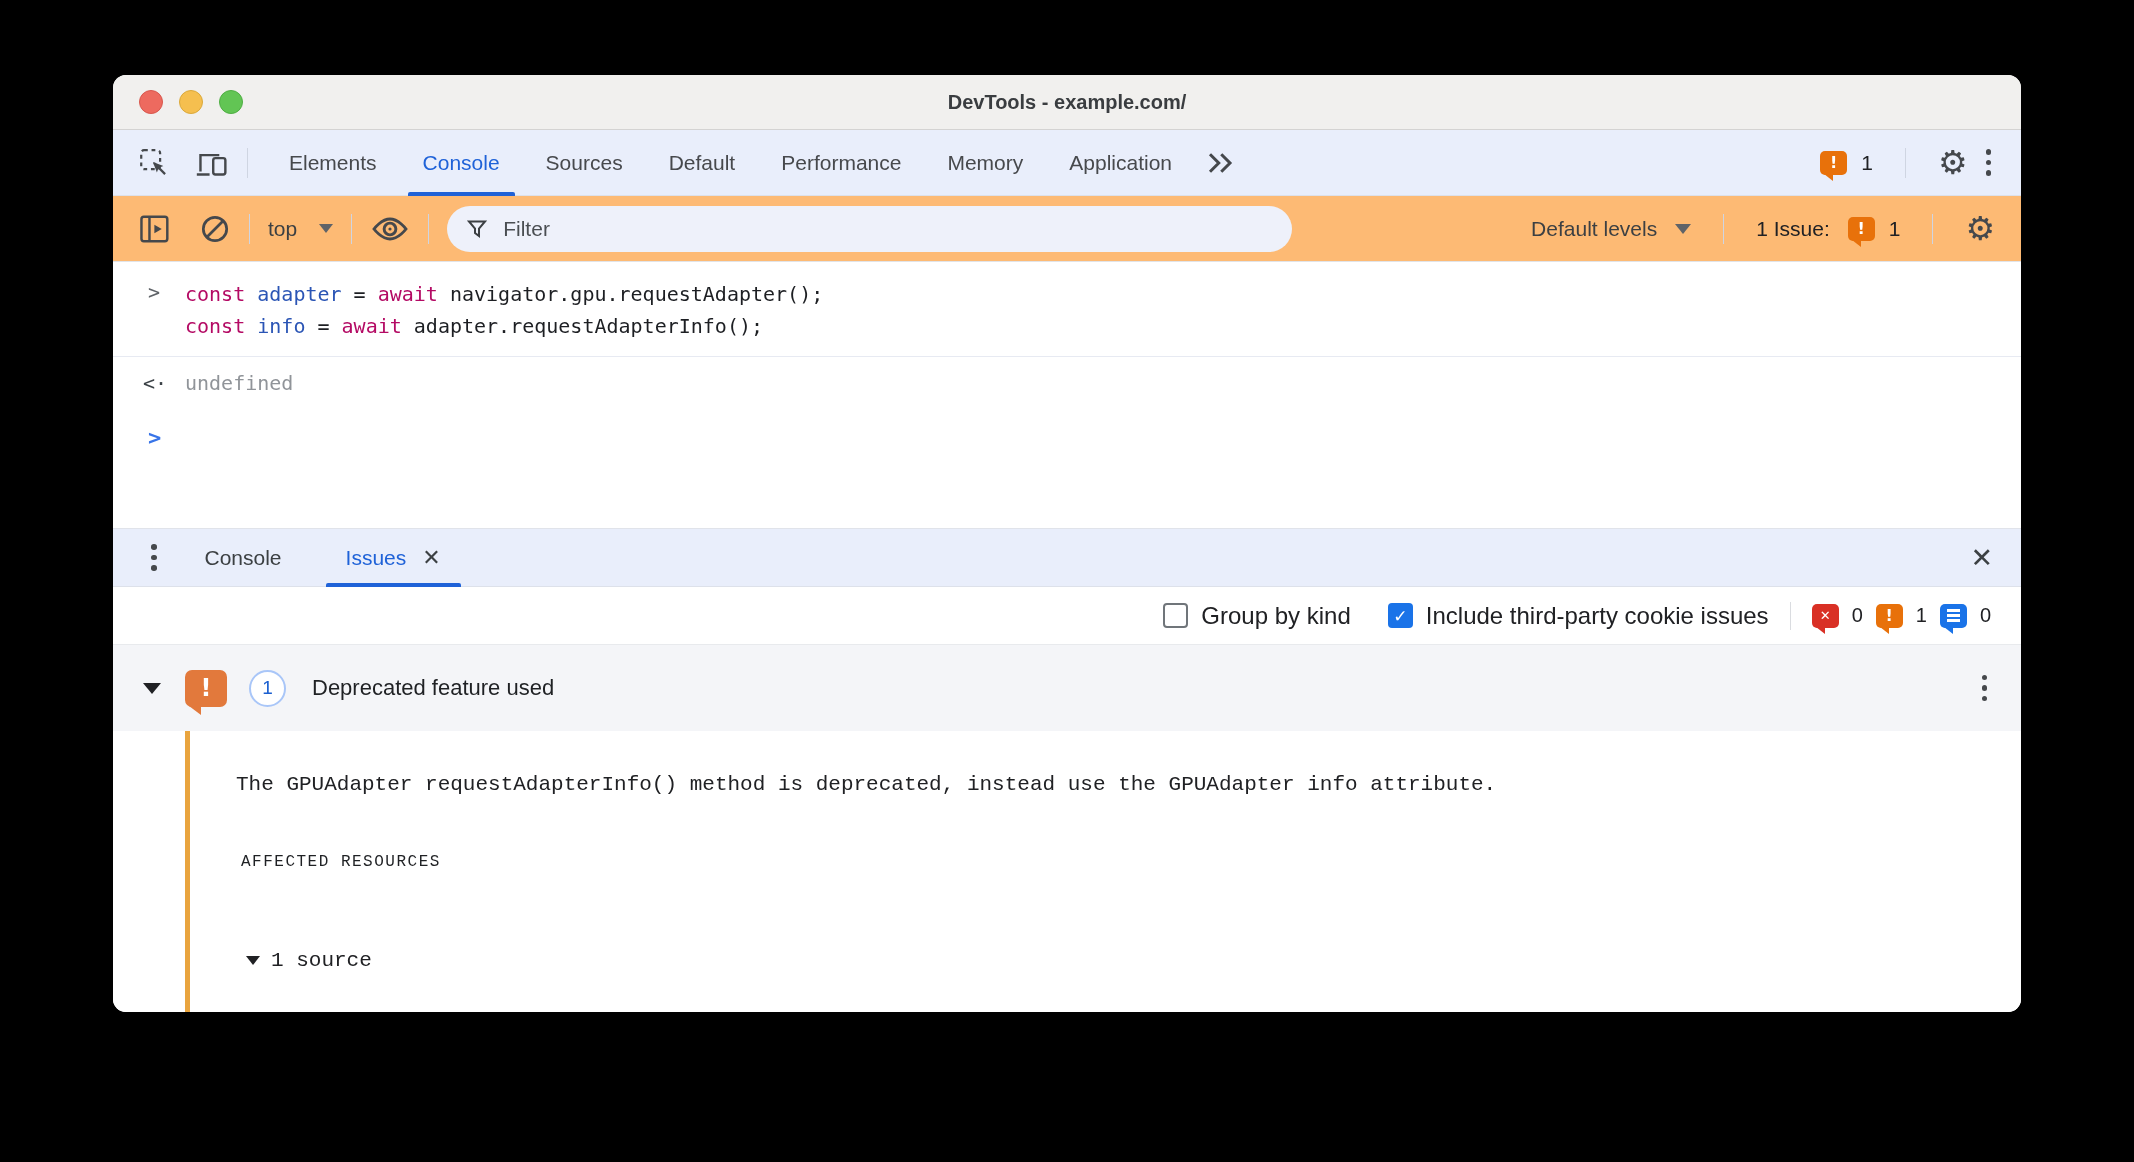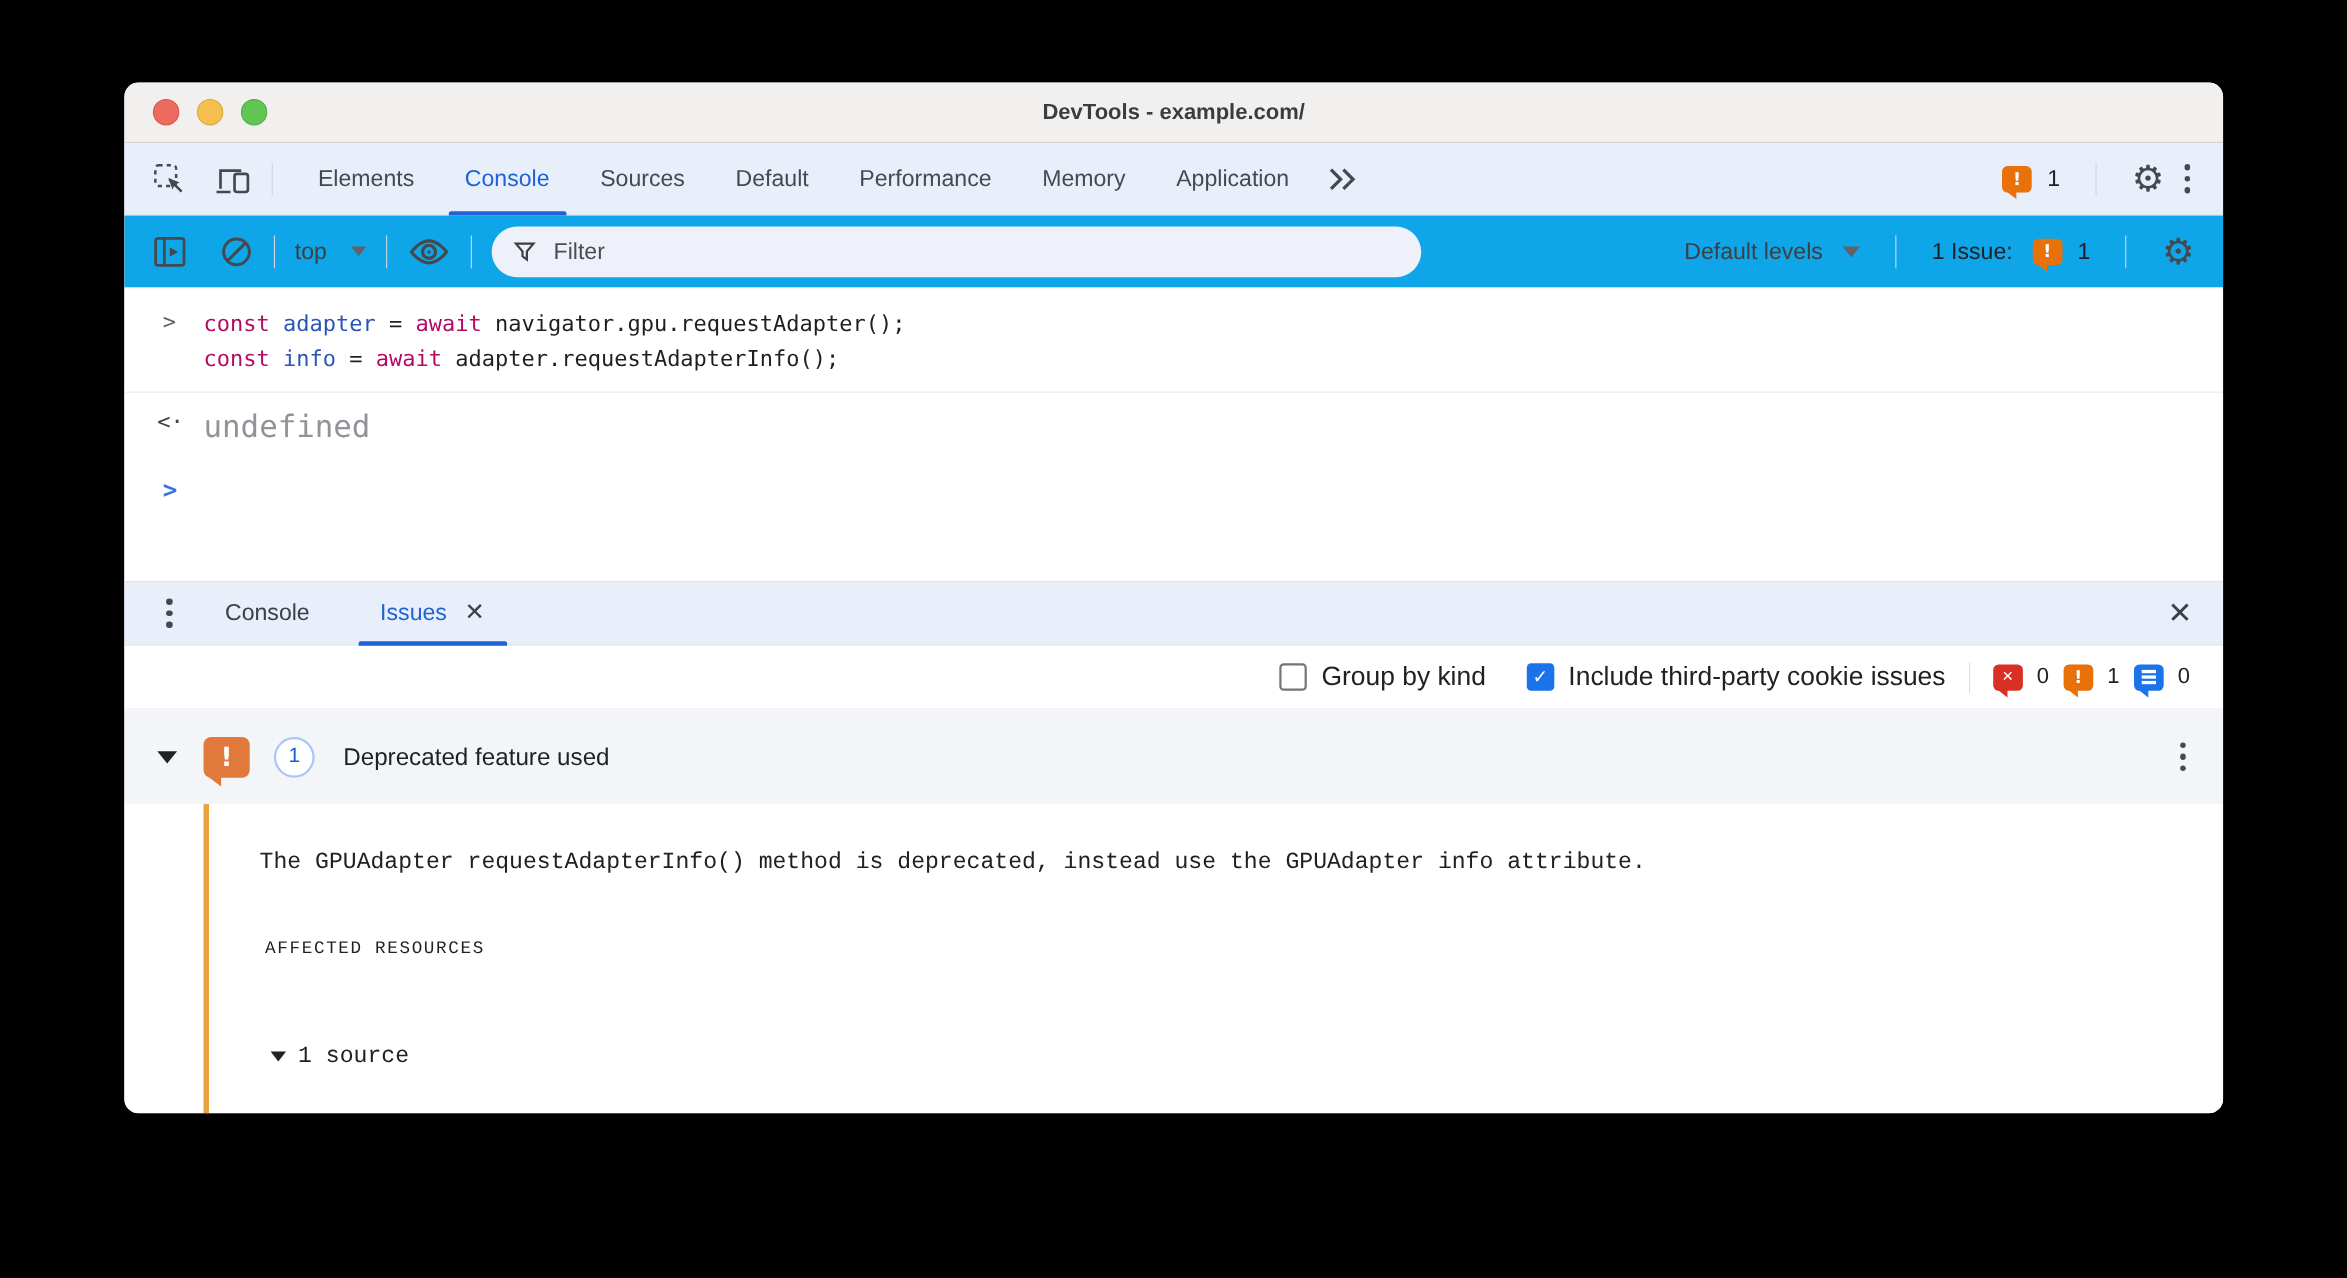--- a/index.html
+++ b/index.html
@@ -57,21 +57,21 @@
   .badge-count { font-size:21px; color:#202124; }
 
   .gear { font-family:"DejaVu Sans", sans-serif; font-size:33px; color:#45484c; line-height:1; }
   .kebab { display:flex; flex-direction:column; gap:5px; padding:4px; }
   .kebab i { width:5.5px; height:5.5px; border-radius:50%; background:#45484c; }
 
   .caret { width:0; height:0; border-left:8px solid transparent; border-right:8px solid transparent;
            border-top:10px solid #5f6368; display:inline-block; }
 
   
-  .ctoolbar { height:66px; flex:0 0 66px; background:#0ea5e9; border-bottom:1px solid #e2e4e8;
+  .ctoolbar { height:66px; flex:0 0 66px; background:#fdba74; border-bottom:1px solid #e2e4e8;
               display:flex; align-items:center; padding:0 26px; }
   .ctx-label { font-size:21px; color:#3c4043; margin-right:10px; }
   .filter-pill { width:845px; height:46px; border-radius:23px; background:#eef1fa;
                  display:flex; align-items:center; padding:0 18px; gap:14px; }
   .filter-pill input { border:none; outline:none; background:transparent; font-size:21px;
                        color:#202124; width:100%; font-family:"Liberation Sans",sans-serif; }
   .filter-pill input::placeholder { color:#4a4e52; opacity:1; }
   .ctoolbar-right { margin-left:auto; display:flex; align-items:center; gap:14px; }
   .levels-label { font-size:21px; color:#3c4043; margin-right:6px; }
   .issue-counter { font-size:21px; color:#202124; margin-right:4px; }
@@ -81,21 +81,21 @@
   .cmd { position:relative; padding:16px 112px 14px 72px; border-bottom:1px solid #e7eaf2; }
   .cmd-chevron { position:absolute; left:35px; top:18px; color:#5f6368;
                  font-family:"DejaVu Sans Mono", monospace; font-size:20px; }
   .code-line { font-family:"DejaVu Sans Mono", monospace; font-size:20px; line-height:32px;
                white-space:pre; color:#1d1f23; }
   .tok-kw { color:#b40a64; }
   .tok-var { color:#2b55b5; }
   .result { position:relative; padding:14px 0 0 72px; }
   .ret-arrow { position:absolute; left:30px; top:14px; color:#3c4247;
                font-family:"DejaVu Sans Mono", monospace; font-size:20px; }
-  .result-val { font-family:"DejaVu Sans Mono", monospace; font-size:28px; color:#909499; }
+  .result-val { font-family:"DejaVu Sans Mono", monospace; font-size:20px; color:#909499; }
   .prompt { margin:30px 0 0 35px; color:#3874e8; font-family:"DejaVu Sans Mono", monospace;
             font-size:22px; font-weight:bold; }
 
   
   .drawer-tabbar { height:59px; flex:0 0 59px; background:#e9eefb;
                    border-top:1px solid #e0e3ea; border-bottom:1px solid #dde1ea;
                    display:flex; align-items:center; padding:0 28px 0 34px; }
   .drawer-tab { font-size:21px; color:#3c4043; height:59px; display:flex; align-items:center;
                 gap:16px; padding:0 20px; position:relative; margin-left:24px; white-space:nowrap; }
   .drawer-tab.active { color:#1f62d8; }

